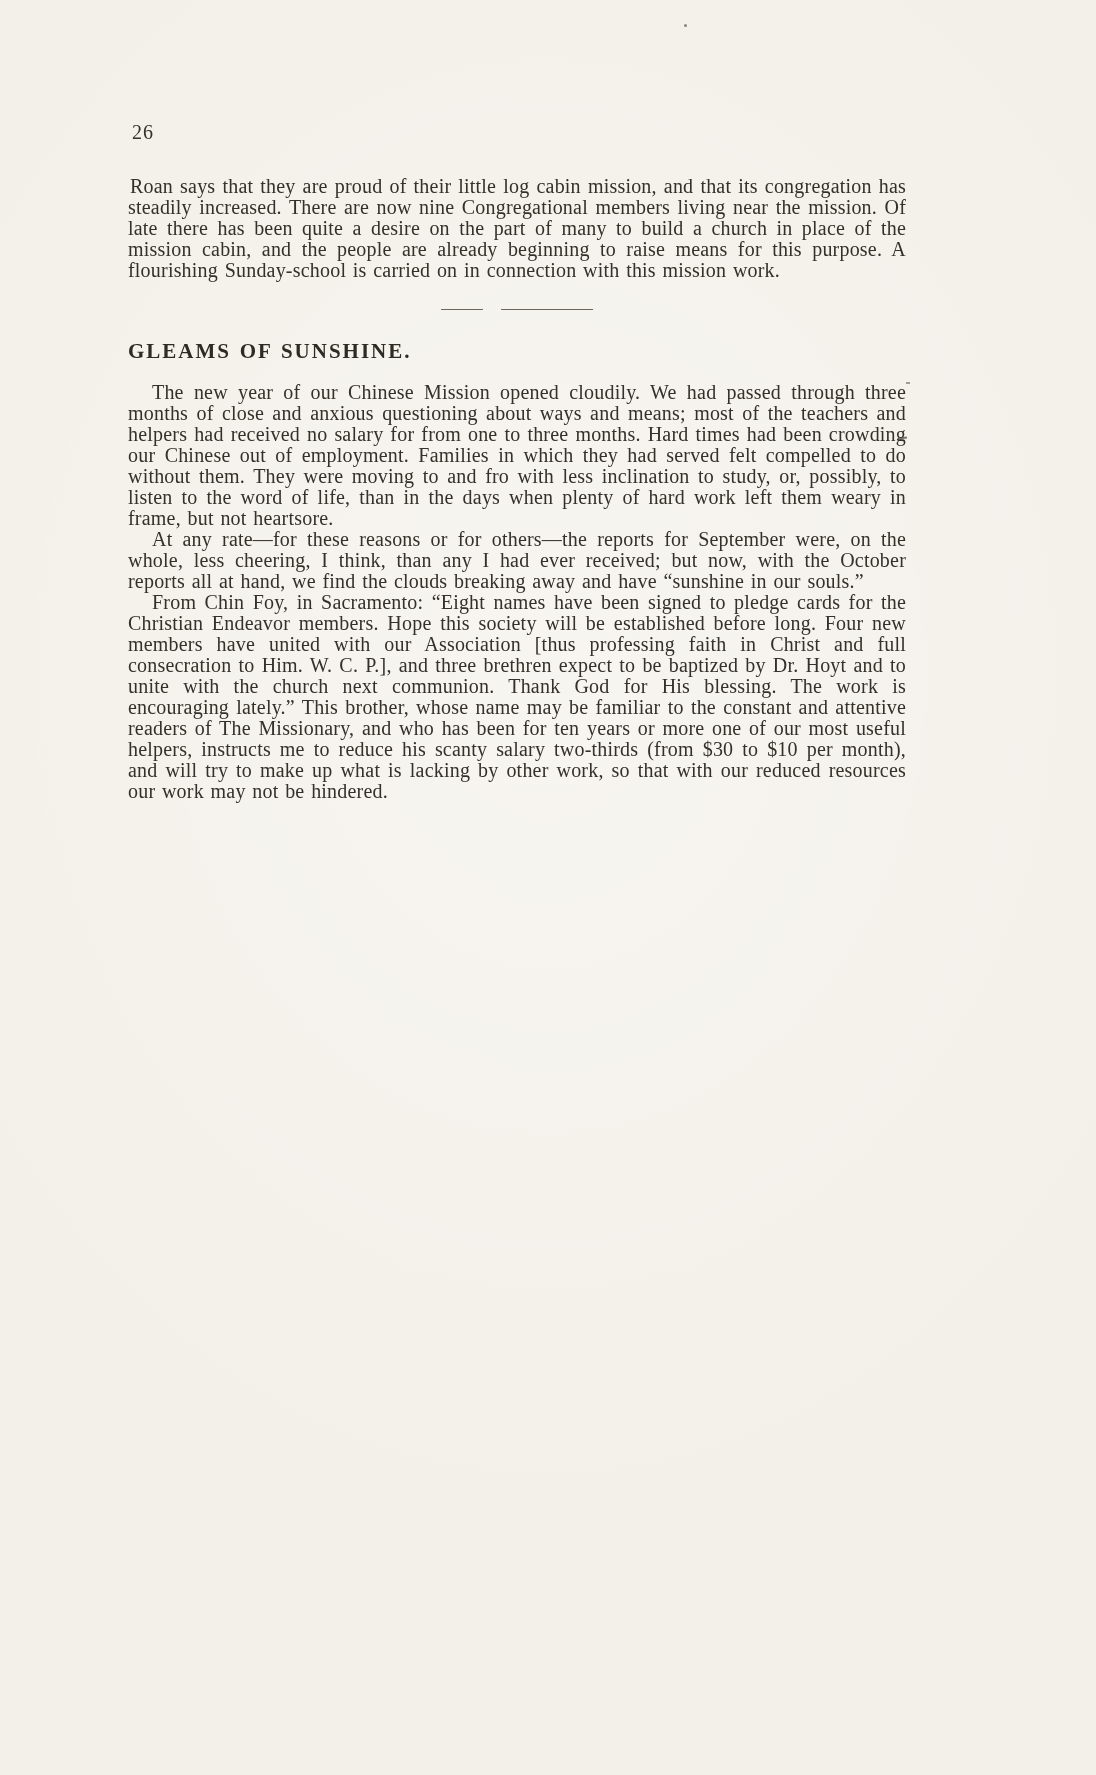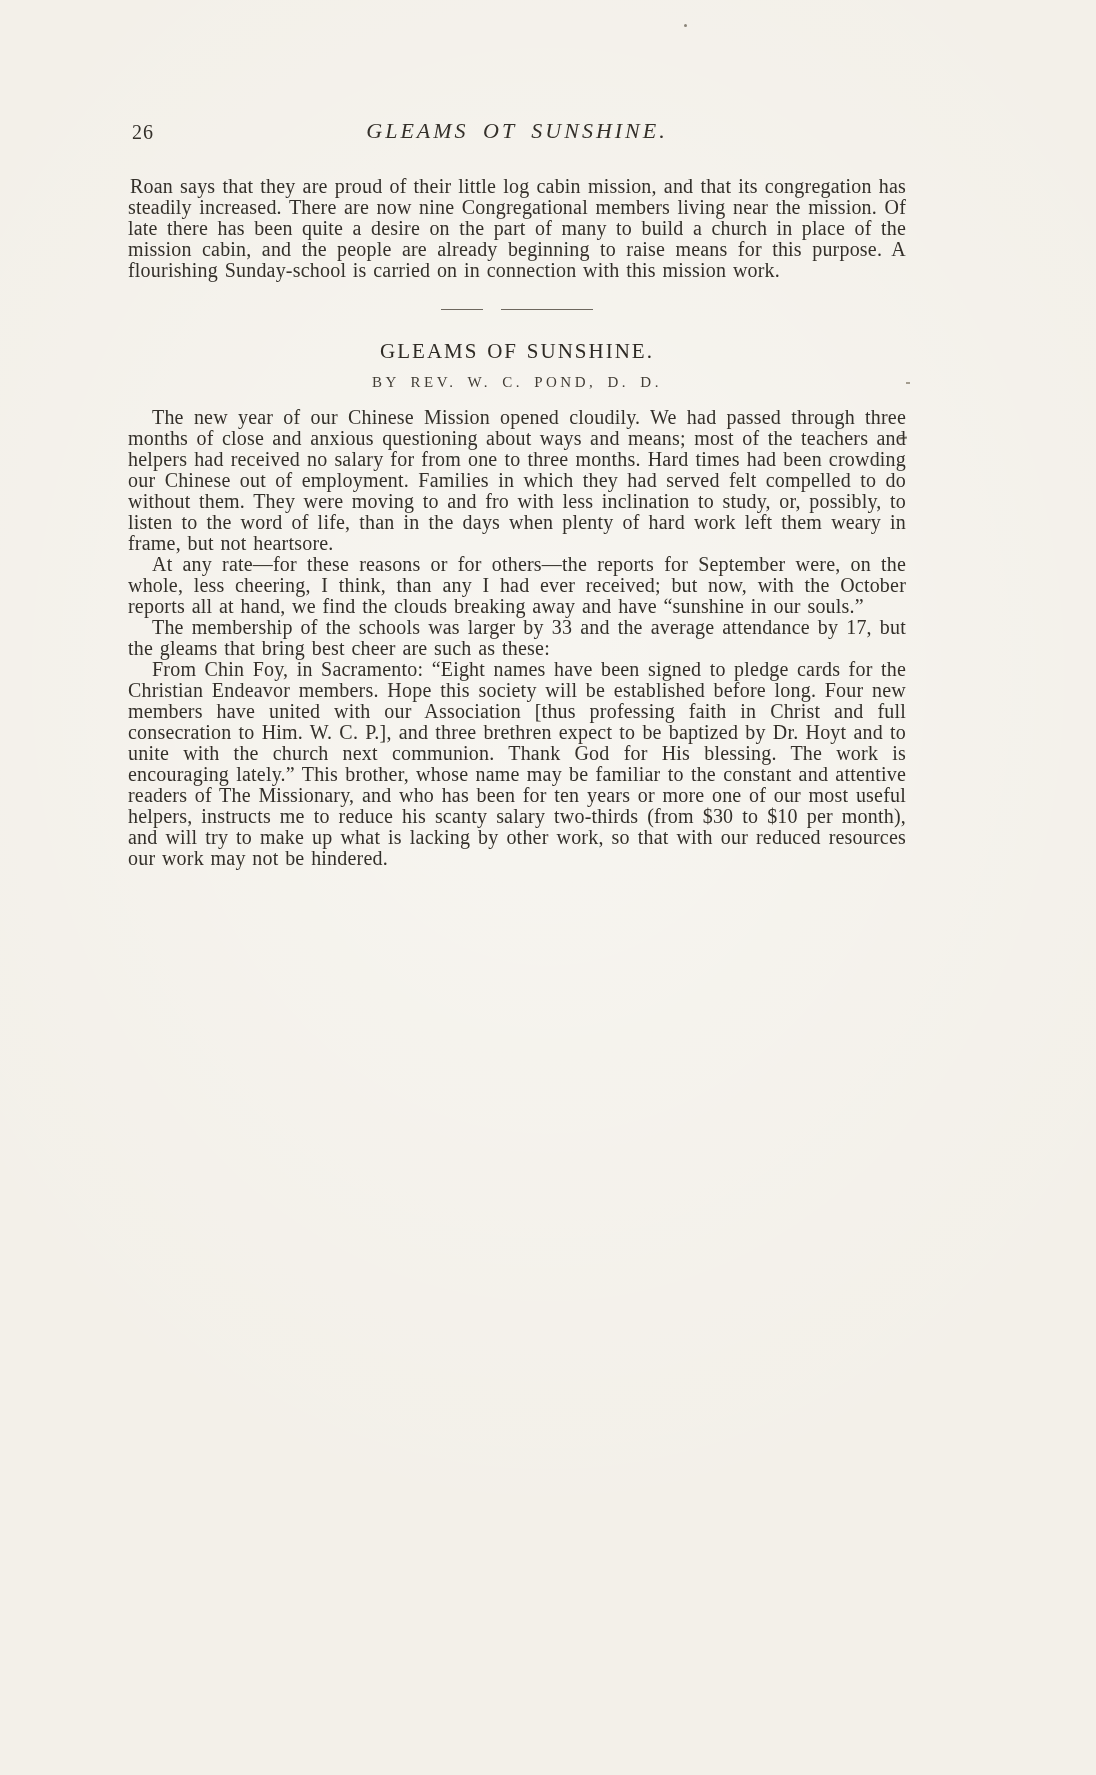--- a/index.html
+++ b/index.html
@@ -68,25 +68,25 @@
   .divider .rule {
     display: inline-block;
     vertical-align: middle;
     height: 2px;
     background: #6d675e;
     margin: 0 9px;
   }
   .divider .rule-short { width: 42px; height: 1px; }
   .divider .rule-long  { width: 92px; height: 1px; }
   .article-title {
-    margin: 22px 0 10px 0;
-    text-align: center;
+    margin: 22px 0 20px 0;
+    text-align: left;
     text-indent: 0;
     font-size: 21px;
-    font-weight: normal;
+    font-weight: bold;
     letter-spacing: 2px;
     color: #2e2a24;
   }
   .byline {
     margin: 0 0 14px 0;
     text-align: center;
     text-indent: 0;
     font-size: 15px;
     letter-spacing: 3.5px;
     word-spacing: 4px;
@@ -124,37 +124,34 @@
 <body>
 
 <div class="page-surface"></div>
 
 <div class="artifact-dot"></div>
 <div class="artifact-tick"></div>
 <div class="artifact-tick2"></div>
 
 <div class="header-row">
   <span class="page-number">26</span>
-  <span class="running-header">GLEAMS OT SUNSHINE.</span>
 </div>
 
 <div class="text-block">
 
   <p class="no-indent">Roan says that they are proud of their little log cabin mission, and that its congregation has steadily increased.  There are now nine Congregational members living near the mission.  Of late there has been quite a desire on the part of many to build a church in place of the mission cabin, and the people are already beginning to raise means for this purpose.  A flourishing Sunday-school is carried on in connection with this mission work.</p>
 
   <div class="divider">
     <span class="rule rule-short"></span><span class="rule rule-long"></span>
   </div>
 
   <h1 class="article-title">GLEAMS OF SUNSHINE.</h1>
 
-  <div class="byline">BY REV. W. C. POND, D. D.</div>
 
   <p>The new year of our Chinese Mission opened cloudily.  We had passed through three months of close and anxious questioning about ways and means; most of the teachers and helpers had received no salary for from one to three months.  Hard times had been crowding our Chinese out of employment.  Families in which they had served felt compelled to do without them.  They were moving to and fro with less inclination to study, or, possibly, to listen to the word of life, than in the days when plenty of hard work left them weary in frame, but not heartsore.</p>
 
   <p>At any rate—for these reasons or for others—the reports for September were, on the whole, less cheering, I think, than any I had ever received; but now, with the October reports all at hand, we find the clouds breaking away and have “sunshine in our souls.”</p>
 
-  <p>The membership of the schools was larger by 33 and the average attendance by 17, but the gleams that bring best cheer are such as these:</p>
 
   <p>From Chin Foy, in Sacramento:  “Eight names have been signed to pledge cards for the Christian Endeavor members.  Hope this society will be established before long.  Four new members have united with our Association [thus professing faith in Christ and full consecration to Him.  W. C. P.], and three brethren expect to be baptized by Dr. Hoyt and to unite with the church next communion.  Thank God for His blessing.  The work is encouraging lately.”  This brother, whose name may be familiar to the constant and attentive readers of The Missionary, and who has been for ten years or more one of our most useful helpers, instructs me to reduce his scanty salary two-thirds (from $30 to $10 per month), and will try to make up what is lacking by other work, so that with our reduced resources our work may not be hindered.</p>
 
 
 </div>
 
 </body></html>

